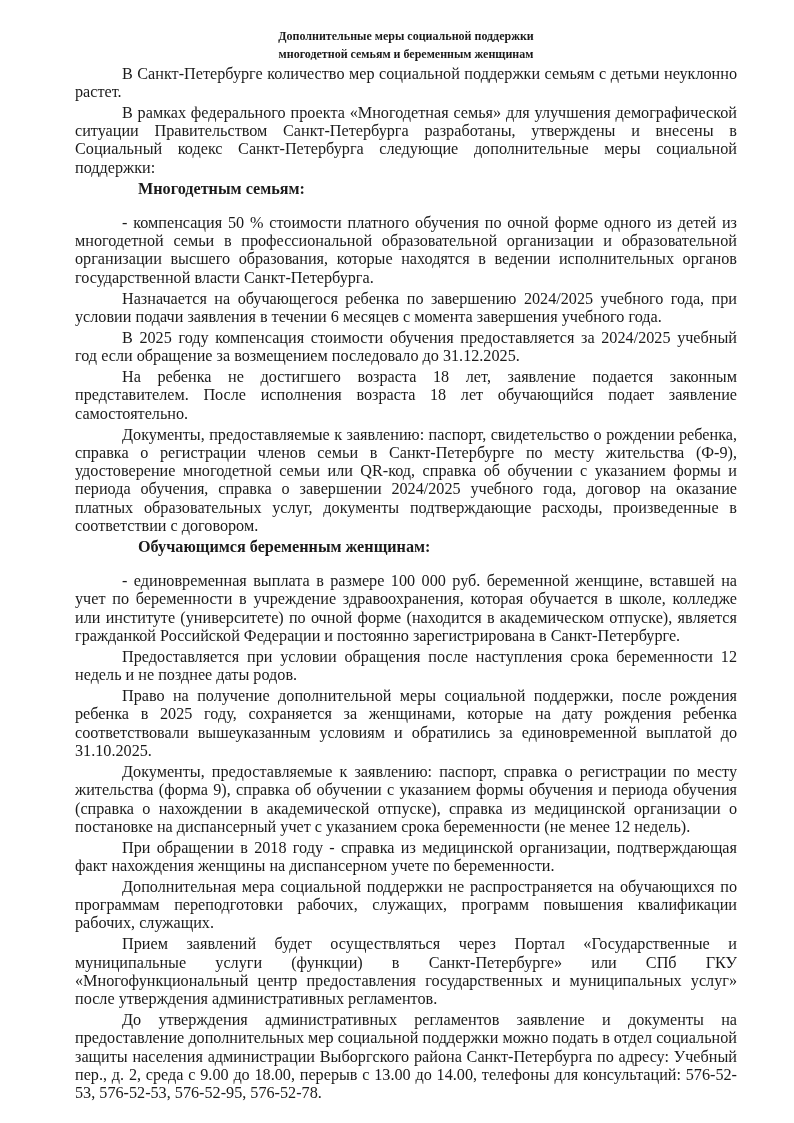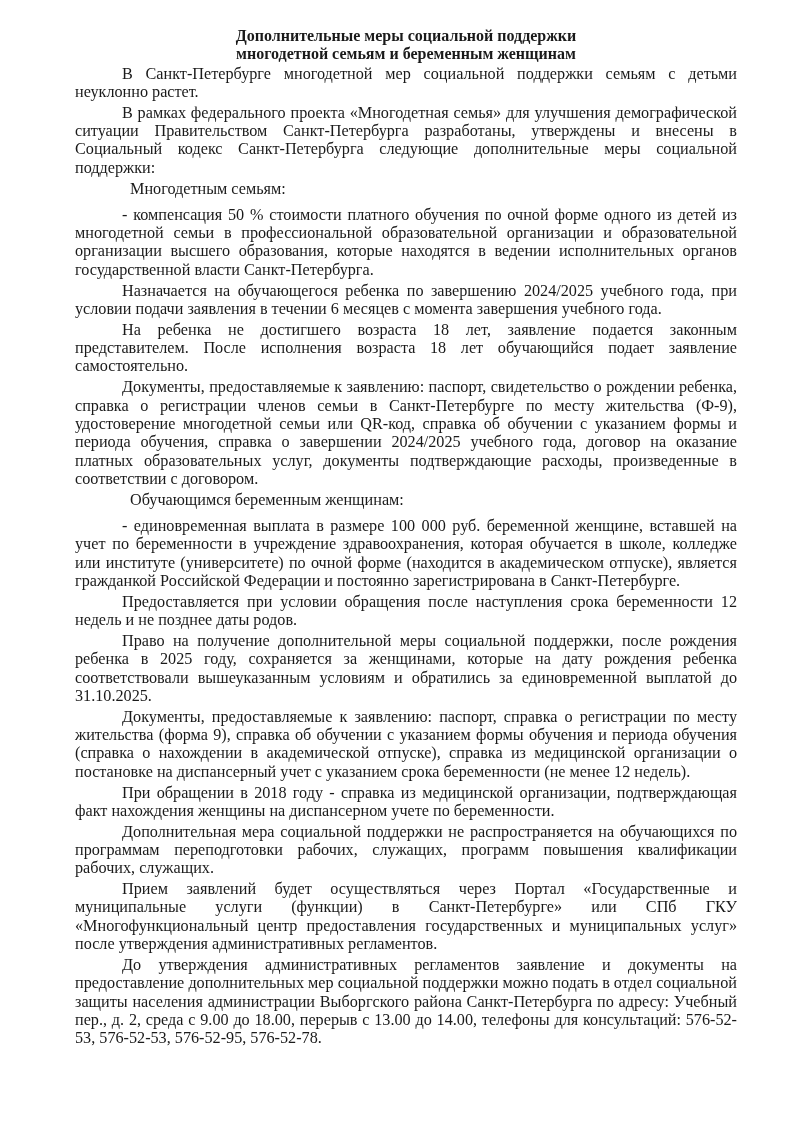--- a/index.html
+++ b/index.html
@@ -20,53 +20,54 @@
       left: 75px;
       top: 27px;
       width: 662px;
       font-size: 16.2px;
       line-height: 18.3px;
     }
     .title {
       text-align: center;
       font-weight: bold;
       margin: 0;
-      font-size: 16px;
+      font-size: 12px;
     }
     .title div { margin: 0; }
     .p {
       margin: 0;
       margin-top: 2.6px;
       text-align: justify;
       text-indent: 47px;
       hyphens: none;
     }
     .h {
-      margin: 8px;
+      margin: 16px;
       margin-top: 2.6px;
-      font-weight: normal;
+      font-weight: bold;
       text-indent: 47px;
     }
     .p.first { margin-top: 1px; }
   </style>
 </head>
 <body>
 
 <div class="page">
   <div class="title">
     <div>Дополнительные меры социальной поддержки</div>
     <div>многодетной семьям и беременным женщинам</div>
   </div>
 
-  <p class="p first">В Санкт-Петербурге многодетной мер социальной поддержки семьям с детьми неуклонно растет.</p>
+  <p class="p first">В Санкт-Петербурге количество мер социальной поддержки семьям с детьми неуклонно растет.</p>
   <p class="p">В рамках федерального проекта «Многодетная семья» для улучшения демографической ситуации Правительством Санкт-Петербурга разработаны, утверждены и внесены в Социальный кодекс Санкт-Петербурга следующие дополнительные меры социальной поддержки:</p>
 
   <p class="h">Многодетным семьям:</p>
   <p class="p">- компенсация 50 % стоимости платного обучения по очной форме одного из детей из многодетной семьи в профессиональной образовательной организации и образовательной организации высшего образования, которые находятся в ведении исполнительных органов государственной власти Санкт-Петербурга.</p>
   <p class="p">Назначается на обучающегося ребенка по завершению 2024/2025 учебного года, при условии подачи заявления в течении 6 месяцев с момента завершения учебного года.</p>
+  <p class="p">В 2025 году компенсация стоимости обучения предоставляется за 2024/2025 учебный год если обращение за возмещением последовало до 31.12.2025.</p>
   <p class="p">На ребенка не достигшего возраста 18 лет, заявление подается законным представителем. После исполнения возраста 18 лет обучающийся подает заявление самостоятельно.</p>
   <p class="p">Документы, предоставляемые к заявлению: паспорт, свидетельство о рождении ребенка, справка о регистрации членов семьи в Санкт-Петербурге по месту жительства (Ф-9), удостоверение многодетной семьи или QR-код, справка об обучении с указанием формы и периода обучения, справка о завершении 2024/2025 учебного года, договор на оказание платных образовательных услуг, документы подтверждающие расходы, произведенные в соответствии с договором.</p>
 
   <p class="h">Обучающимся беременным женщинам:</p>
   <p class="p">- единовременная выплата в размере 100 000 руб. беременной женщине, вставшей на учет по беременности в учреждение здравоохранения, которая обучается в школе, колледже или институте (университете) по очной форме (находится в академическом отпуске), является гражданкой Российской Федерации и постоянно зарегистрирована в Санкт-Петербурге.</p>
   <p class="p">Предоставляется при условии обращения после наступления срока беременности 12 недель и не позднее даты родов.</p>
   <p class="p">Право на получение дополнительной меры социальной поддержки, после рождения ребенка в 2025 году, сохраняется за женщинами, которые на дату рождения ребенка соответствовали вышеуказанным условиям и обратились за единовременной выплатой до 31.10.2025.</p>
   <p class="p">Документы, предоставляемые к заявлению: паспорт, справка о регистрации по месту жительства (форма 9), справка об обучении с указанием формы обучения и периода обучения (справка о нахождении в академической отпуске), справка из медицинской организации о постановке на диспансерный учет с указанием срока беременности (не менее 12 недель).</p>
   <p class="p">При обращении в 2018 году - справка из медицинской организации, подтверждающая факт нахождения женщины на диспансерном учете по беременности.</p>
   <p class="p">Дополнительная мера социальной поддержки не распространяется на обучающихся по программам переподготовки рабочих, служащих, программ повышения квалификации рабочих, служащих.</p>

